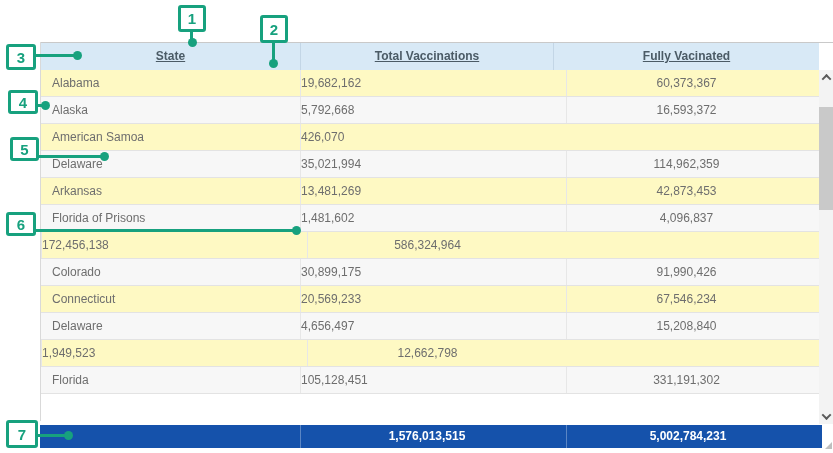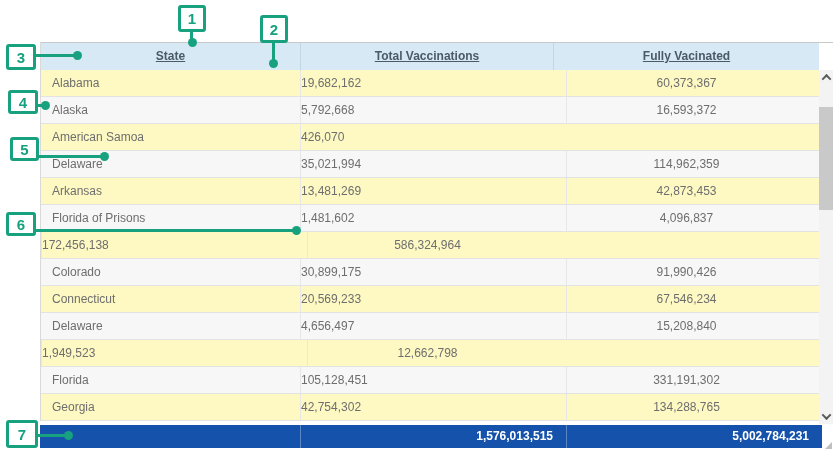--- a/index.html
+++ b/index.html
@@ -30,21 +30,21 @@
   .sbtn{position:absolute;left:0;width:14px;height:15px;display:flex;align-items:center;justify-content:center;background:#f3f3f3;cursor:pointer;}
   .sbtn.up{top:0;} .sbtn.down{bottom:0;}
   .chev{width:5px;height:5px;border-left:2px solid #5a5a5a;border-top:2px solid #5a5a5a;}
   .chev.u{transform:rotate(45deg) translate(1px,1px);}
   .chev.d{transform:rotate(225deg) translate(1px,1px);}
   .sthumb{position:absolute;left:0;top:37px;width:14px;height:103px;background:#c9c9c9;}
 
   
   .grid-total{position:absolute;left:40px;top:425px;width:782px;height:23px;display:flex;
               background:#1552ab;color:#fff;font-weight:bold;}
-  .grid-total .tcell{box-sizing:border-box;line-height:23px;text-align:right;}
+  .grid-total .tcell{box-sizing:border-box;line-height:23px;text-align:center;}
   .t0{width:260px;} .t1{width:266px;padding-right:13px;border-left:1px solid rgba(255,255,255,.3);}
   .t2{width:256px;padding-right:13px;border-left:1px solid rgba(255,255,255,.3);}
 
   .grip{position:absolute;left:825px;top:442px;width:0;height:0;
         border-bottom:7px solid #bfbfbf;border-left:7px solid transparent;}
 
   
   .co-box{position:absolute;box-sizing:border-box;background:#fff;border:3px solid #17a17e;
           border-radius:3px;display:flex;align-items:center;justify-content:center;
           color:#17a17e;font-weight:bold;font-size:15px;z-index:5;}
@@ -116,25 +116,20 @@
     </div>
     <div class="grid-row">
       <div class="cell c1">1,949,523</div>
       <div class="cell c2">12,662,798</div>
     </div>
     <div class="grid-row">
       <div class="cell c0">Florida</div>
       <div class="cell c1">105,128,451</div>
       <div class="cell c2">331,191,302</div>
     </div>
-    <div class="grid-row">
-      <div class="cell c0">Georgia</div>
-      <div class="cell c1">42,754,302</div>
-      <div class="cell c2">134,288,765</div>
-    </div>
   </div>
 
   <div class="vscroll">
     <div class="sbtn up">
       <span class="chev u"></span>
     </div>
     <div class="sthumb"></div>
     <div class="sbtn down">
       <span class="chev d"></span>
     </div>

